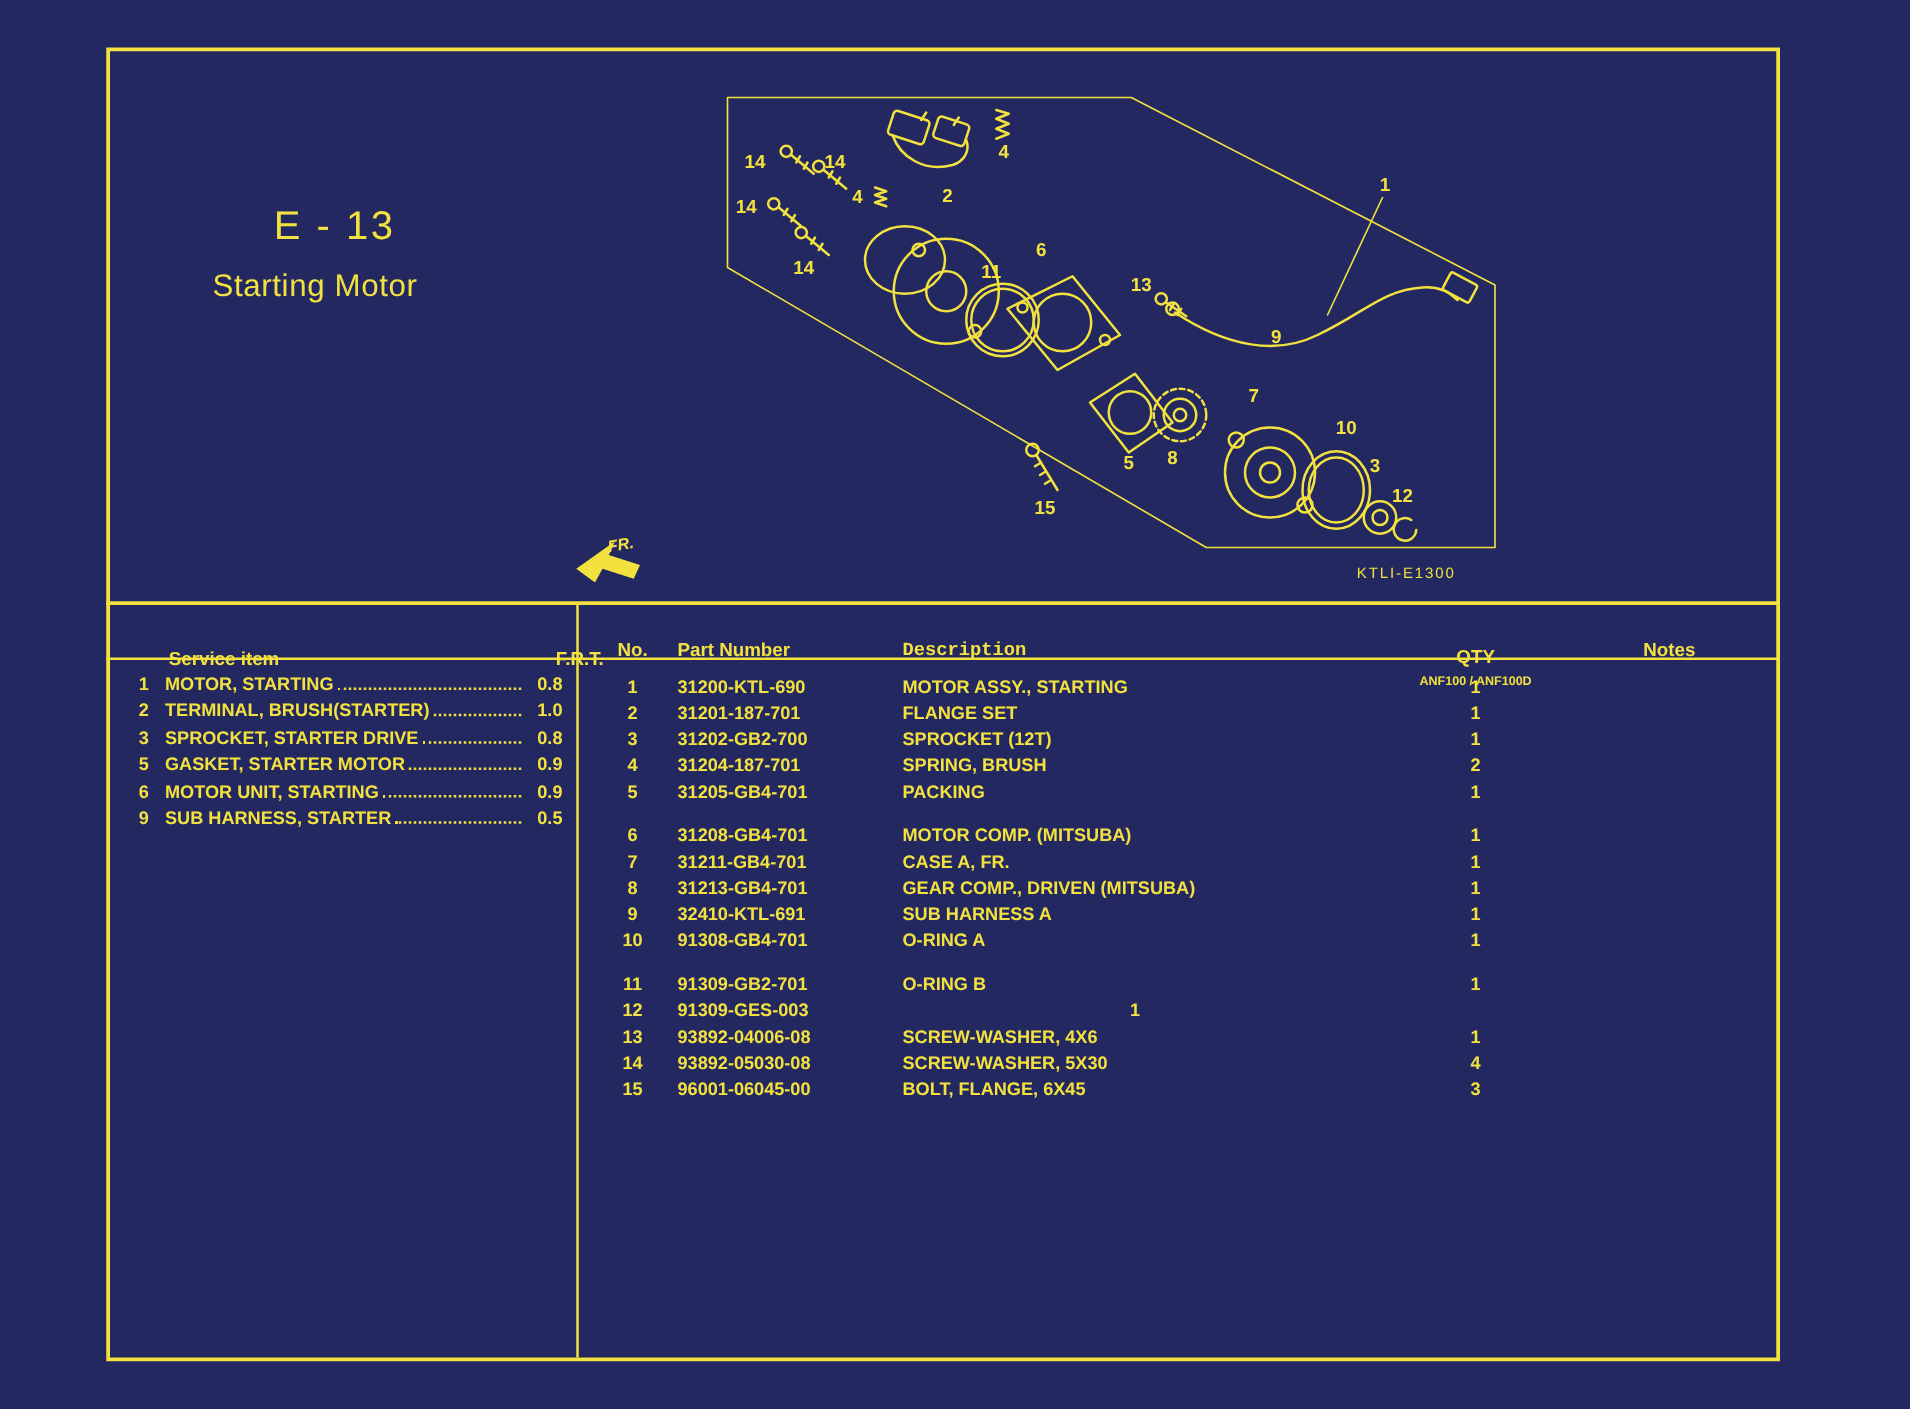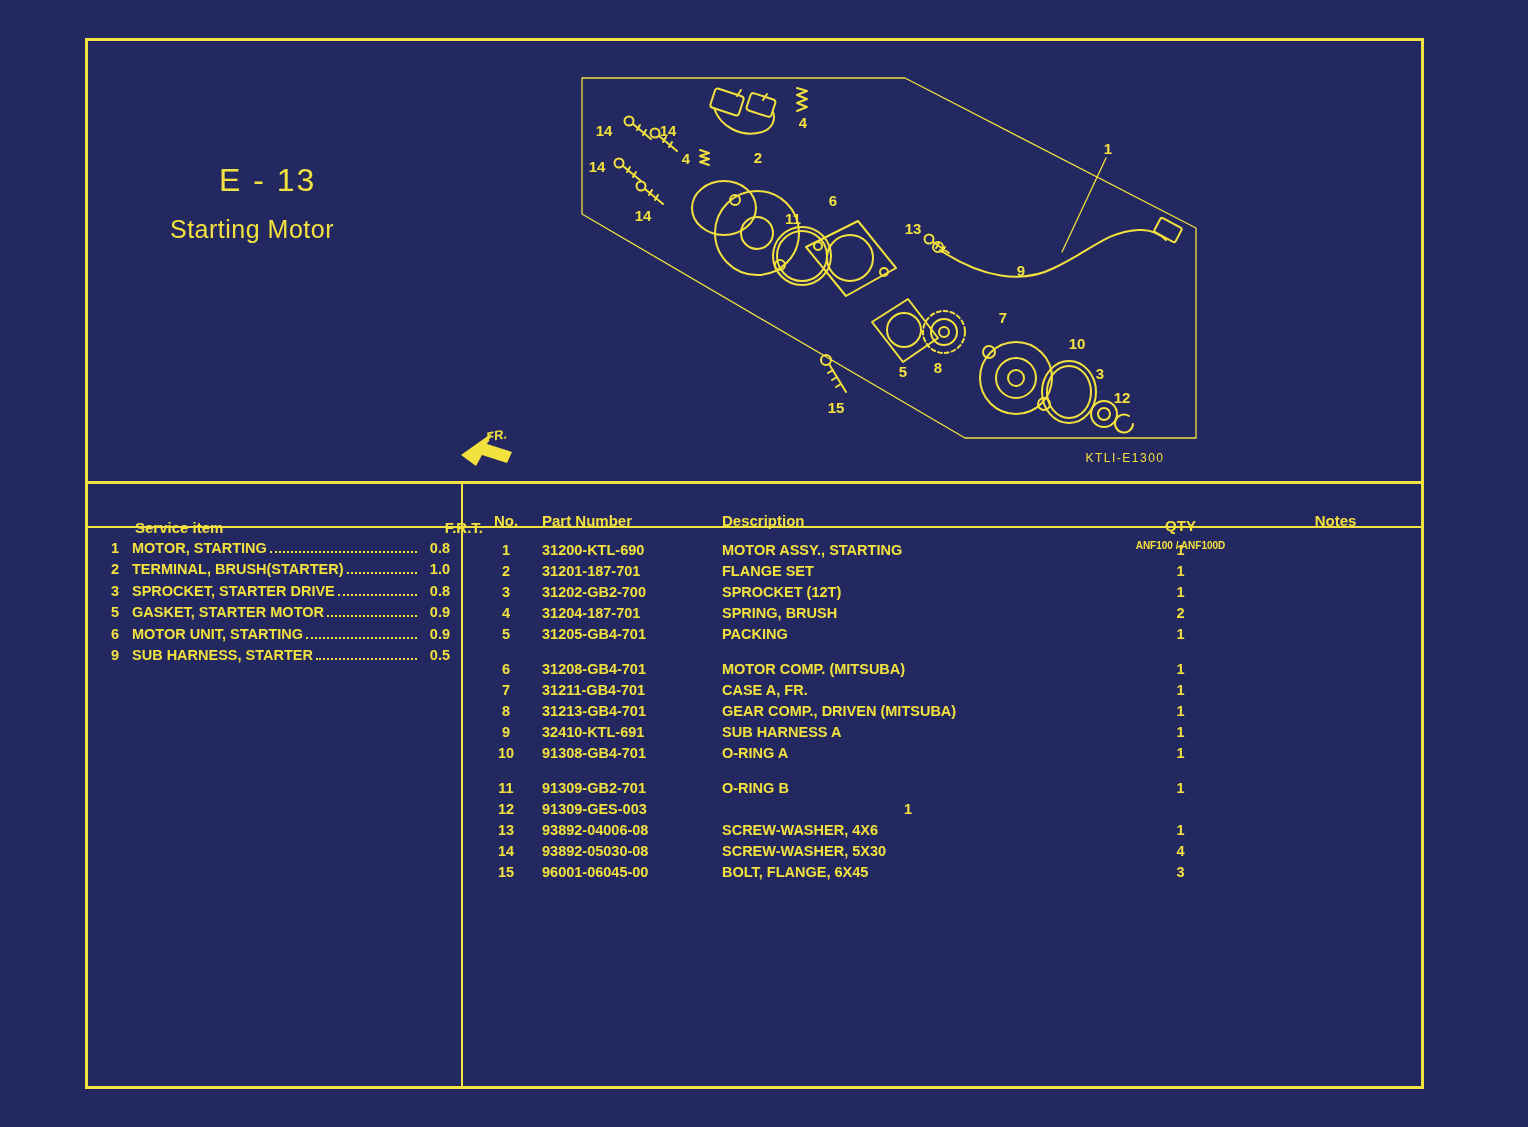--- a/index.html
+++ b/index.html
@@ -44,21 +44,21 @@
   .sleader { flex:1; border-bottom:2px dotted #f2e13e; margin:0 3px 4px 3px; min-width:8px; }
   .sfrt { flex:none; width:30px; text-align:right; }
 
   
   .parts-header {
     position:absolute; left:470px; top:485px; width:948px;
     display:grid; grid-template-columns:72px 166px 400px 145px 1fr;
     align-items:center; font-size:15px; font-weight:bold; height:48px;
   }
   .ph-no { text-align:center; }
-  .ph-desc { padding-left:14px; }
+  .ph-desc { padding-left:14px;font-family:Liberation Mono, monospace; }
   .ph-qty { text-align:center; line-height:18px;margin-top:32px; }
   .ph-qty-sub { font-size:10px; }
   .ph-notes { text-align:center; }
 
   .parts-rows { position:absolute; left:470px; top:540px; width:948px; font-size:14.5px; font-weight:bold; }
   .pgroup { margin-bottom:14px; }
   .prow { display:grid; grid-template-columns:72px 166px 400px 145px 1fr; line-height:21px; white-space:nowrap; }
   .pno { text-align:center; }
   .pdesc { padding-left:14px; }
   .pqty { text-align:center; }

